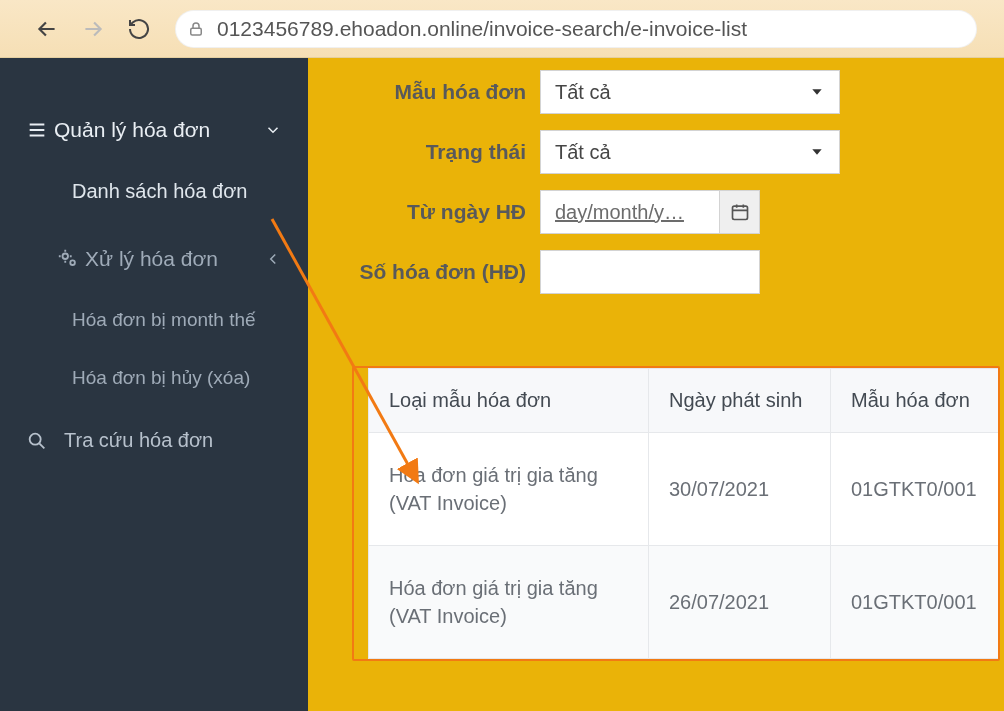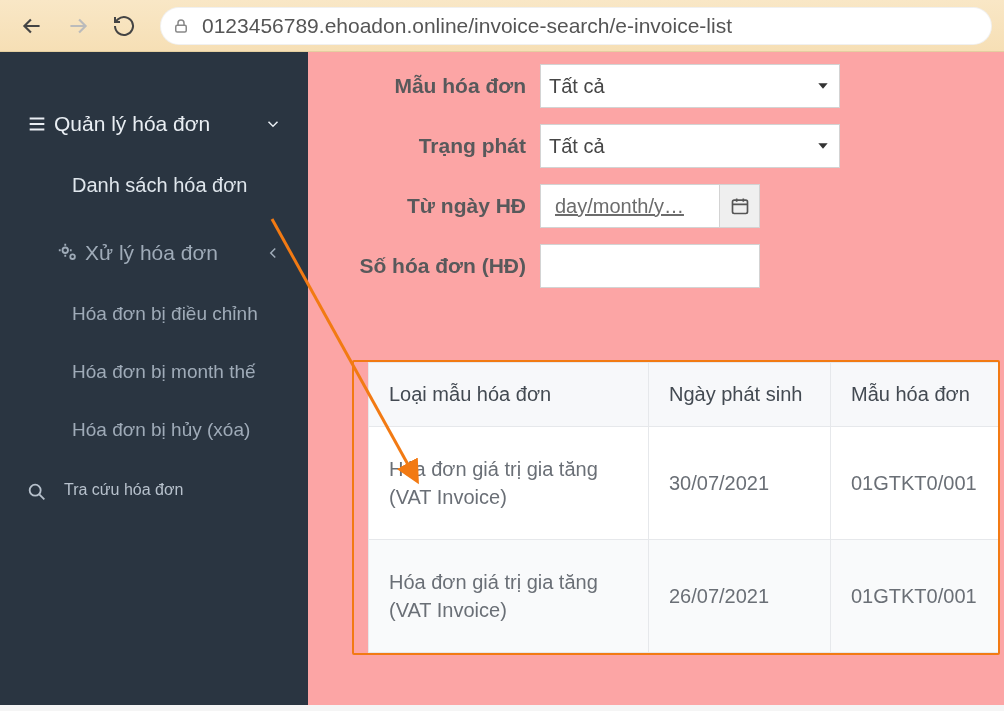--- a/index.html
+++ b/index.html
@@ -1,25 +1,25 @@
 <!DOCTYPE html>
 <html><head>
   <meta charset="utf-8">
   <style>
     * { margin: 0; padding: 0; box-sizing: border-box; }
     body { font-family: -apple-system, BlinkMacSystemFont, "Segoe UI", Arial, sans-serif; background: #f5f5f5; width: 1004px; height: 711px; overflow: hidden; }
 
     
     .browser-bar {
-      height: 52px;
+      height: 58px;
       background: linear-gradient(#f9e7c6, #f6dfb5);
       border-bottom: 1px solid #e4cfa0;
       display: flex;
       align-items: center;
-      padding: 0 12px;
+      padding: 0 27px;
       gap: 6px;
     }
     .nav-btn {
       width: 40px; height: 38px;
       display: flex; align-items: center; justify-content: center;
       border-radius: 50%;
       color: #444;
     }
     .nav-btn.disabled { color: #bbb; }
     .addr-pill {
@@ -57,47 +57,47 @@
     .side-section-head .caret { margin-left: auto; }
     .side-subitem {
       padding: 18px 39px 18px 72px;
       color: #dfe6ec;
       font-size: 20px;
     }
     .side-subitem.dim { color: #9fabb8; font-size: 19px; }
     .side-section-head.muted { color: #9fabb8; margin-left: 31px; }
     .side-search-row {
       padding: 22px 26px;
-      display: flex; gap: 16px;
-      color: #b7c1cc; font-size: 16px;
+      display: flex; align-items: center; gap: 16px;
+      color: #b7c1cc; font-size: 20px;
     }
     .side-sep { height: 6px; }
 
     
     .main {
       flex: 1;
-      background: #fca5a5;
+      background: #eab308;
       padding: 4px 0 0 44px;
       position: relative;
     }
     .filter-row {
       display: flex; align-items: center;
       height: 60px;
     }
     .filter-label {
       width: 188px; text-align: right;
       font-size: 21px; font-weight: 700; color: #58595b;
       padding-right: 14px;
     }
     .select-ctrl {
       width: 300px; height: 44px;
       background: #fff;
       border: 1px solid #d3d3d3;
       display: flex; align-items: center; justify-content: space-between;
-      padding: 0 8px;
+      padding: 0 14px;
       font-size: 20px; color: #464646;
     }
     .text-ctrl {
       width: 300px; height: 44px;
       background: #fff;
       border: 1px solid #d3d3d3;
       display: flex; align-items: center;
       padding: 0 14px;
       font-size: 20px; color: #464646;
     }
@@ -224,23 +224,20 @@
           </svg>
       </span>
       <span>Xử lý hóa đơn</span>
       <span class="caret">
         <svg class="chevron-down" viewBox="0 0 24 24" fill="none" stroke="#9fabb8" stroke-width="2">
             <path d="M15 6l-6 6 6 6"></path>
           </svg>
       </span>
     </div>
 
-    <div class="side-subitem dim">
-      <span>Hóa đơn bị điều chỉnh</span>
-    </div>
     <div class="side-subitem dim">
       <span>Hóa đơn bị month thế</span>
     </div>
     <div class="side-subitem dim">
       <span>Hóa đơn bị hủy (xóa)</span>
     </div>
 
     <div class="side-search-row">
       <span>
         <svg width="22" height="22" viewBox="0 0 24 24" fill="none" stroke="#b7c1cc" stroke-width="2">
@@ -260,21 +257,21 @@
         <span>Tất cả</span>
         <span>
           <svg width="16" height="16" viewBox="0 0 24 24" fill="#333">
               <path d="M5 8l7 8 7-8z"></path>
             </svg>
         </span>
       </div>
     </div>
 
     <div class="filter-row">
-      <div class="filter-label">Trạng phát</div>
+      <div class="filter-label">Trạng thái</div>
       <div class="select-ctrl">
         <span>Tất cả</span>
         <span>
           <svg width="16" height="16" viewBox="0 0 24 24" fill="#333">
               <path d="M5 8l7 8 7-8z"></path>
             </svg>
         </span>
       </div>
     </div>
 

